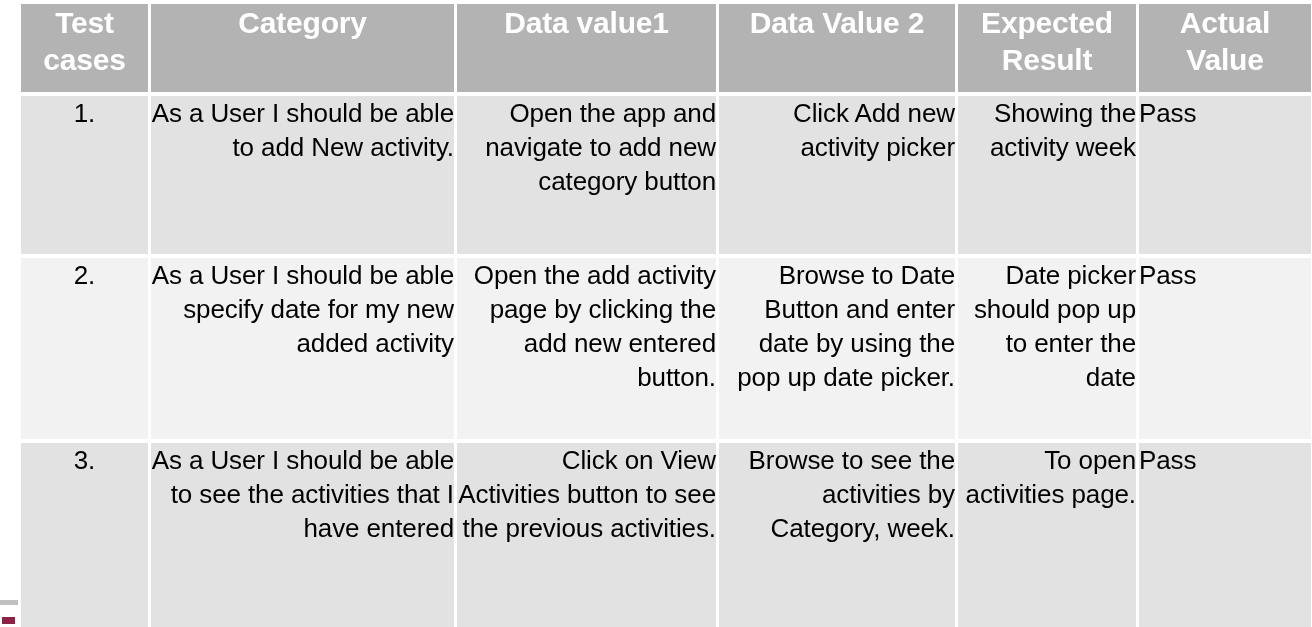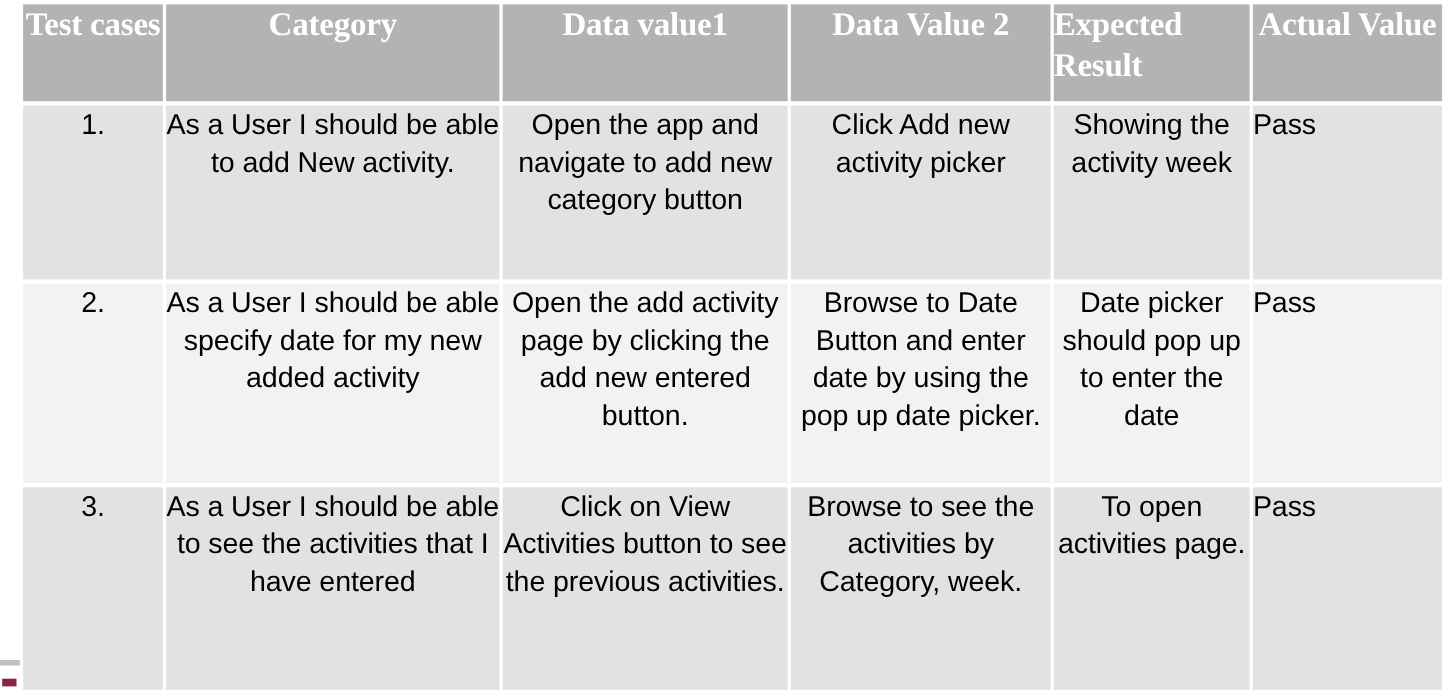--- a/index.html
+++ b/index.html
@@ -38,33 +38,32 @@
     background: #b3b3b3;
     color: #ffffff;
     font-weight: bold;
     font-size: 30px;
     line-height: 37px;
     height: 88px;
     padding: 6px 9px 0 9px;
     box-sizing: border-box;
     text-align: center;
     letter-spacing: -0.2px;
-    font-family: Liberation Serif, serif;
   }
-  .hdr-cell.right-al { text-align: left; }
+  .hdr-cell.right-al { text-align: center; }
 
   
   .body-cell {
     font-size: 26px;
     line-height: 34px;
     color: #000000;
     padding: 9px 10px 0 13px;
     box-sizing: border-box;
     background: #e2e2e2;
-    text-align: center;
+    text-align: right;
     letter-spacing: -0.1px;
   }
   tr.row-alt .body-cell { background: #f2f2f2; }
 
   .body-cell.num-col { text-align: center; padding-left: 0; padding-right: 0; }
   .body-cell.center-col { text-align: left; padding-left: 0; padding-right: 0; }
 
   
   tr.r1 .body-cell { height: 158px; }
   tr.r2 .body-cell { height: 181px; }

